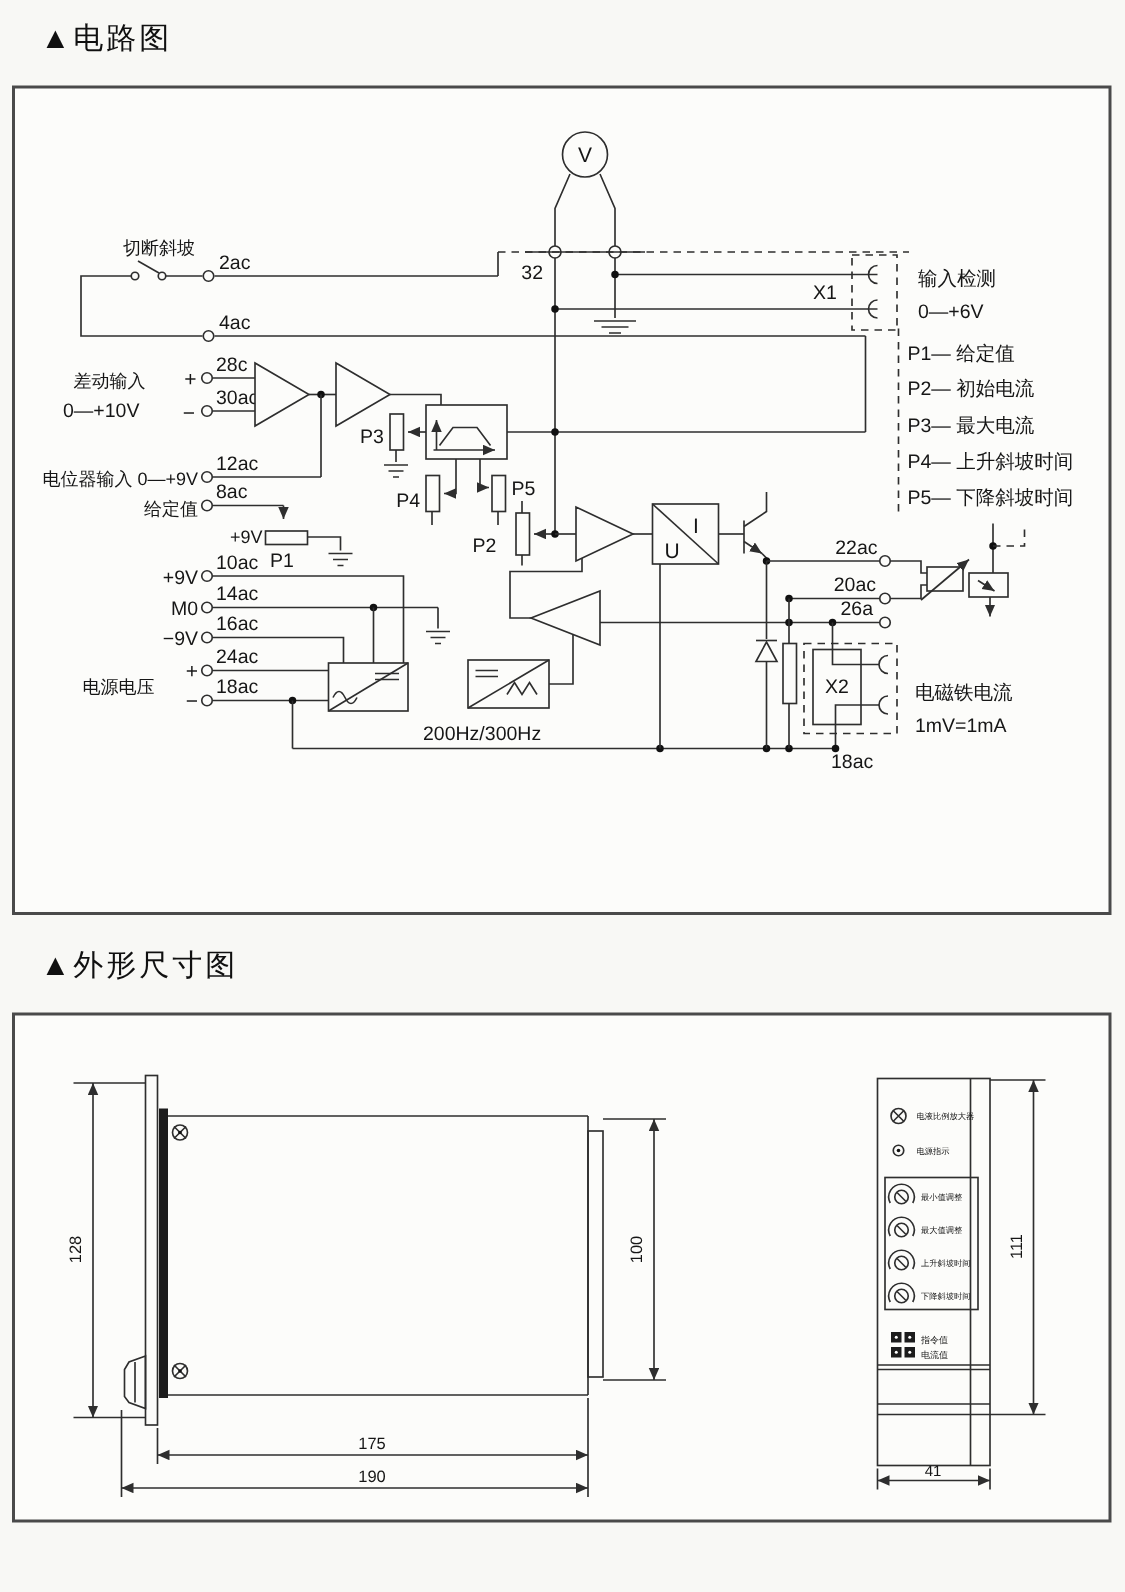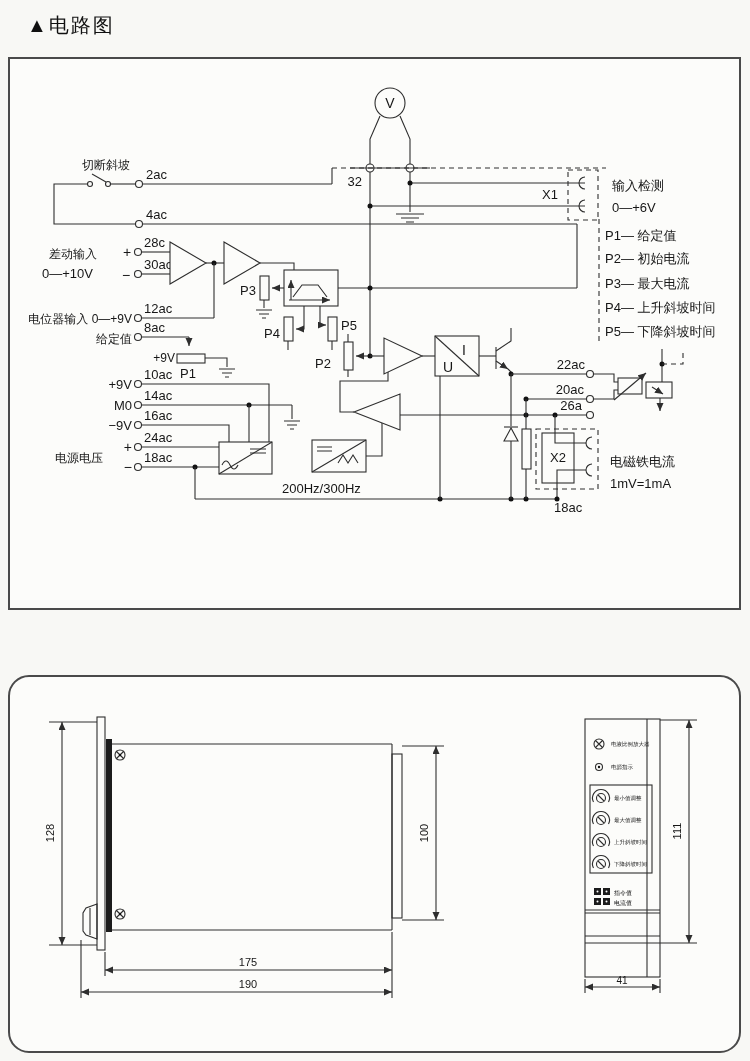--- a/index.html
+++ b/index.html
@@ -1,21 +1,21 @@
 <!DOCTYPE html>
 <html><head>
 <meta charset="utf-8">
 <style>
   html,body{margin:0;padding:0;background:#f6f6f3;}
   #page{position:relative;width:750px;height:1061px;background:#f8f8f5;
         font-family:"Liberation Sans","DejaVu Sans",sans-serif;color:#141414;overflow:hidden;}
   .sec-title{position:absolute;left:27px;font-size:20px;font-weight:normal;letter-spacing:2px;color:#101010;}
   #t1{top:12px;} #t2{top:630px;}
   .frame{position:absolute;left:8px;width:733px;background:#fcfcfa;border:2px solid #4a4a4a;box-sizing:border-box;}
-  #frame1{top:57px;height:553px;} #frame2{top:675px;height:378px;border-radius:21px;}
+  #frame1{top:57px;height:553px;} #frame2{top:675px;height:340px;}
   svg{display:block;}
   .w{stroke:#2e2e2e;stroke-width:1.1;fill:none;}
   .wd{stroke:#2e2e2e;stroke-width:1.1;fill:none;stroke-dasharray:5 4;}
   .blk{stroke:#2e2e2e;stroke-width:1.1;fill:#fcfcfa;}
   .dot{fill:#111;stroke:none;}
   .term{stroke:#2e2e2e;stroke-width:1.1;fill:#fcfcfa;}
   .dk{fill:#1c1c1c;stroke:none;}
   text{fill:#161616;stroke:none;}
   .t13{font-size:13px;} .t12{font-size:12px;} .t14{font-size:14px;}
   .t11{font-size:11px;} .t55{font-size:5.5px;} .t6{font-size:6px;} .t10{font-size:10px;}
@@ -290,20 +290,21 @@
         <path class="wd" d="M589,160 V285"></path>
         <text class="t13" x="595" y="181">P1— 给定值</text>
         <text class="t13" x="595" y="204">P2— 初始电流</text>
         <text class="t13" x="595" y="229">P3— 最大电流</text>
         <text class="t13" x="595" y="253">P4— 上升斜坡时间</text>
         <text class="t13" x="595" y="277">P5— 下降斜坡时间</text>
       </g>
     </svg>
   </div>
 
+  <div class="sec-title" id="t2">▲外形尺寸图</div>
 
   <div class="frame" id="frame2">
     <svg width="729" height="374" viewBox="0 0 729 374">
       <defs>
         <marker id="arr2e" orient="auto" markerUnits="userSpaceOnUse" markerWidth="10" markerHeight="8" refX="8" refY="3.5">
           <path d="M0,0 L8,3.5 L0,7 Z" fill="#2e2e2e"></path>
         </marker>
         <marker id="arr2s" orient="auto-start-reverse" markerUnits="userSpaceOnUse" markerWidth="10" markerHeight="8" refX="8" refY="3.5">
           <path d="M0,0 L8,3.5 L0,7 Z" fill="#2e2e2e"></path>
         </marker>

